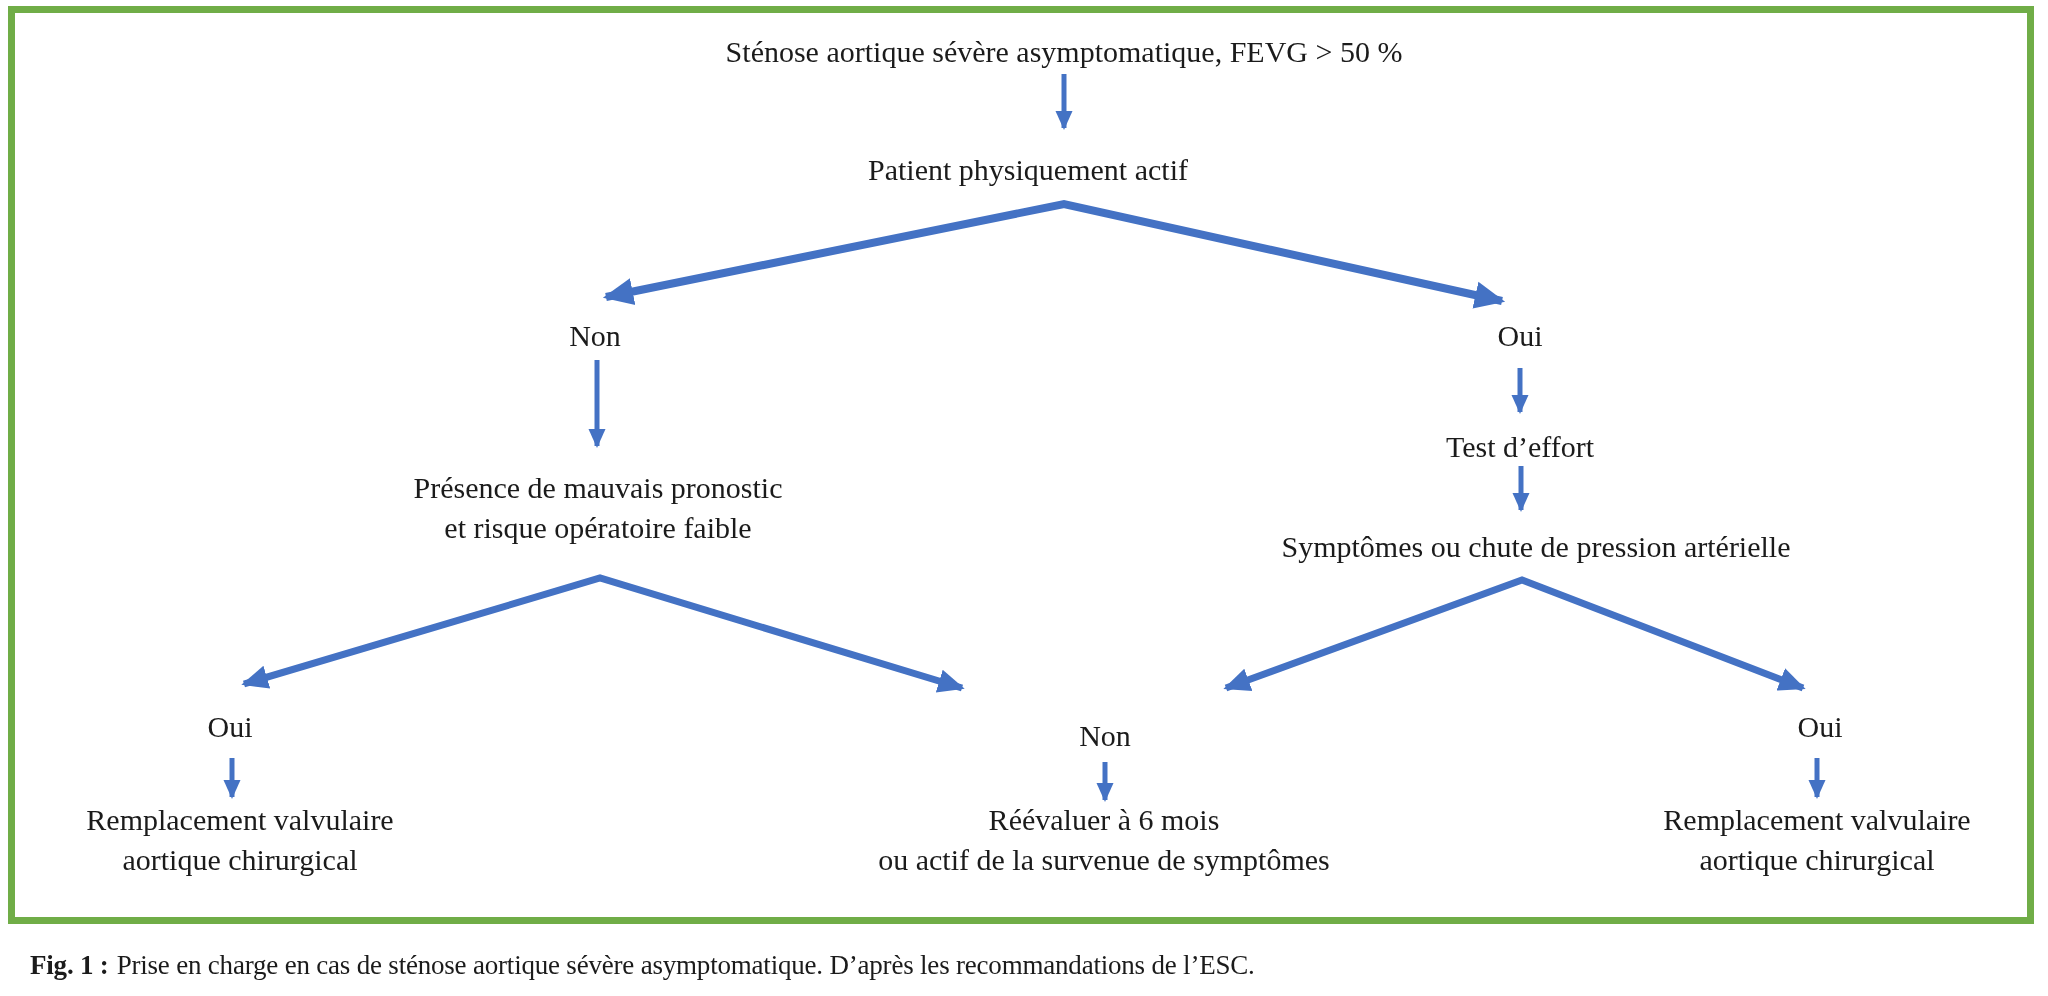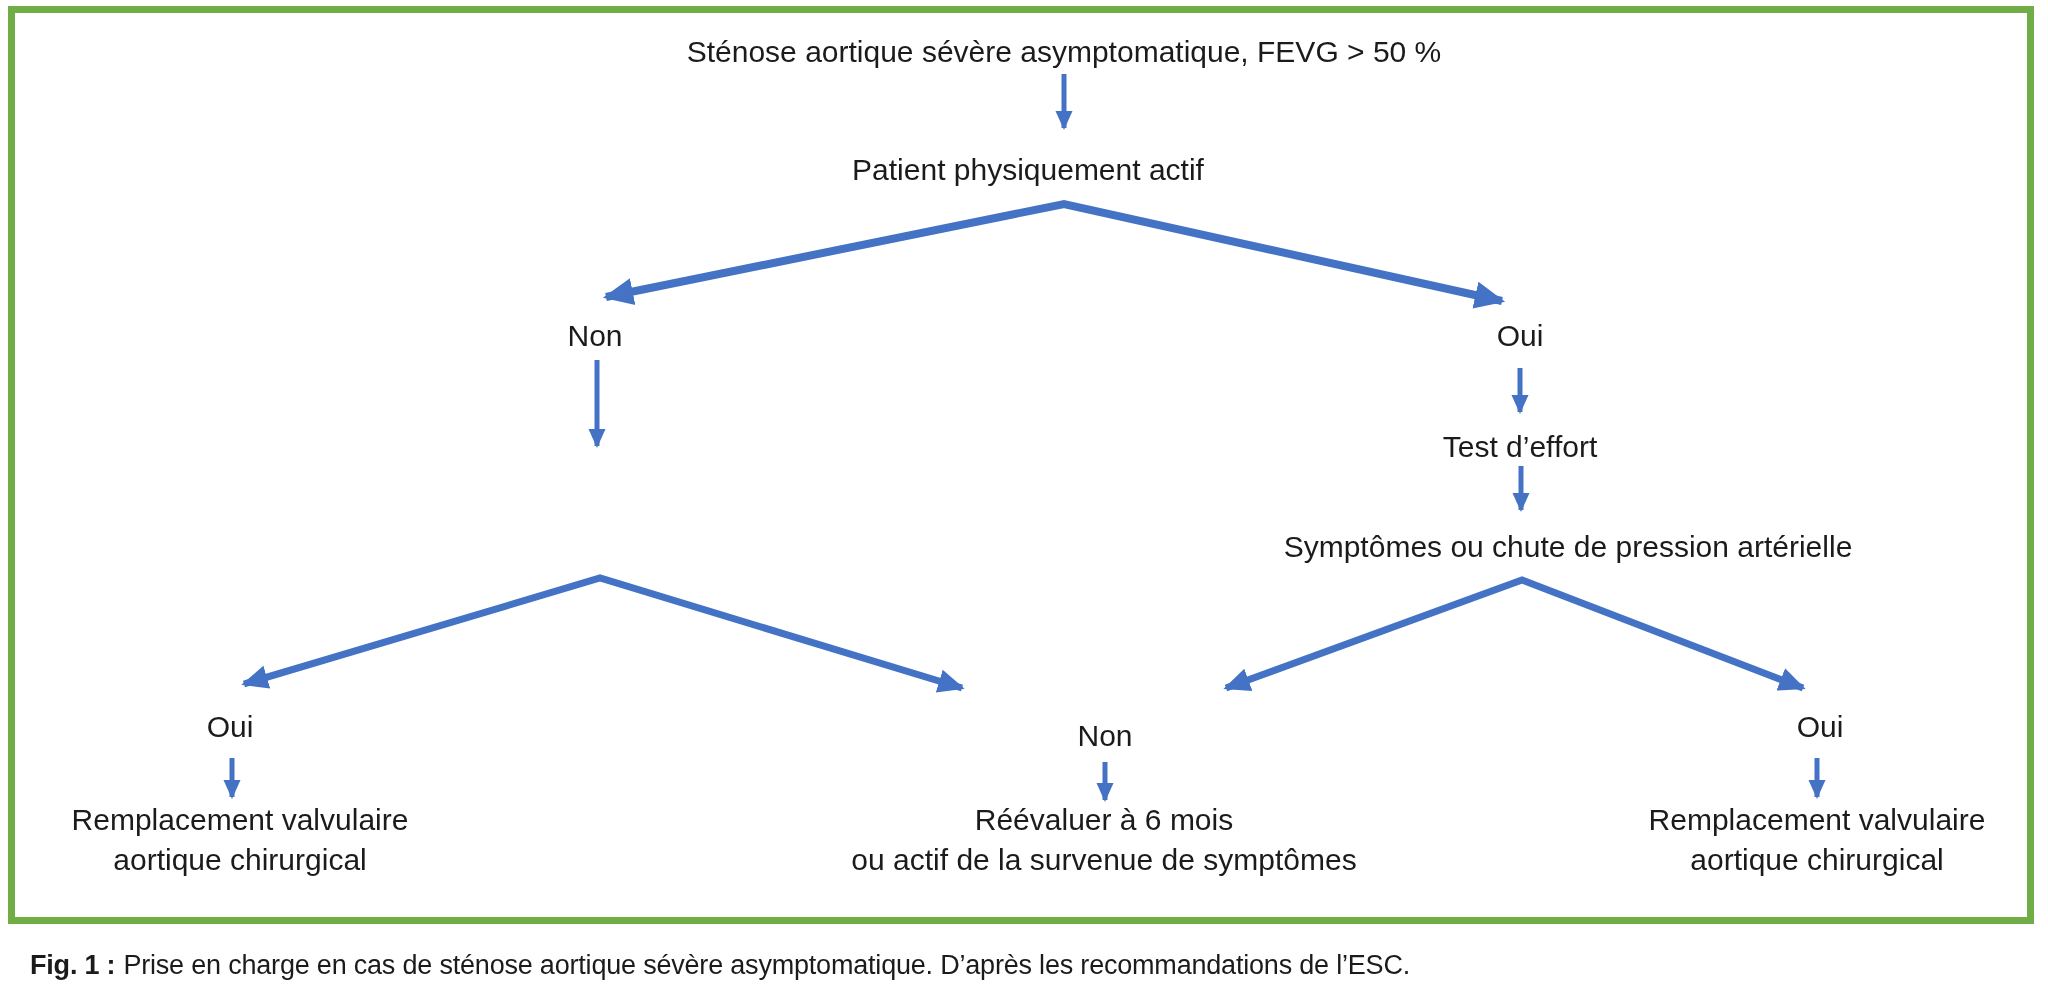--- a/index.html
+++ b/index.html
@@ -7,21 +7,21 @@
     --arrow:#4472C4;
     --text:#1B1B1B;
     --bg:#FFFFFF;
   }
   html,body{margin:0;padding:0;background:var(--bg);}
   .screenshot{
     position:relative;
     width:2048px;height:996px;
     background:var(--bg);
     color:var(--text);
-    font-family:Liberation Sans, sans-serif;
+    font-family:Liberation Serif, serif;
     overflow:hidden;
   }
   .frame{
     position:absolute;left:8px;top:6px;
     width:2026px;height:918px;
     border:7px solid var(--border);
     box-sizing:border-box;
     background:#FFFFFF;
   }
   svg.arrows{
@@ -94,24 +94,28 @@
   </svg>
 
   <div class="node" style="left:1064px;top:52px">Sténose aortique sévère asymptomatique, FEVG &gt; 50 %</div>
 
   <div class="node" style="left:1028px;top:170px">Patient physiquement actif</div>
 
   <div class="node" style="left:595px;top:336px">Non</div>
 
   <div class="node" style="left:1520px;top:336px">Oui</div>
 
+  <div class="node" style="left:598px;top:508px">
+    <span>Présence de mauvais pronostic</span>
+    <span>et risque opératoire faible</span>
+  </div>
 
   <div class="node" style="left:1520px;top:447px">Test d’effort</div>
 
-  <div class="node" style="left:1568px;top:547px">Symptômes ou chute de pression artérielle</div>
+  <div class="node" style="left:1536px;top:547px">Symptômes ou chute de pression artérielle</div>
 
   <div class="node" style="left:230px;top:727px">Oui</div>
 
   <div class="node" style="left:1105px;top:736px">Non</div>
 
   <div class="node" style="left:1820px;top:727px">Oui</div>
 
   <div class="node" style="left:240px;top:840px">
     <span>Remplacement valvulaire</span>
     <span>aortique chirurgical</span>

